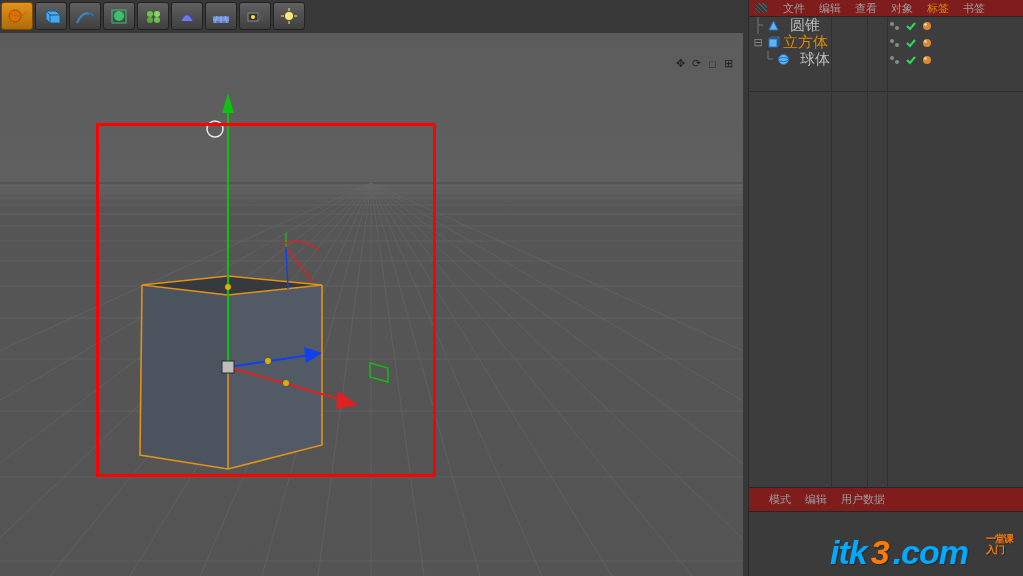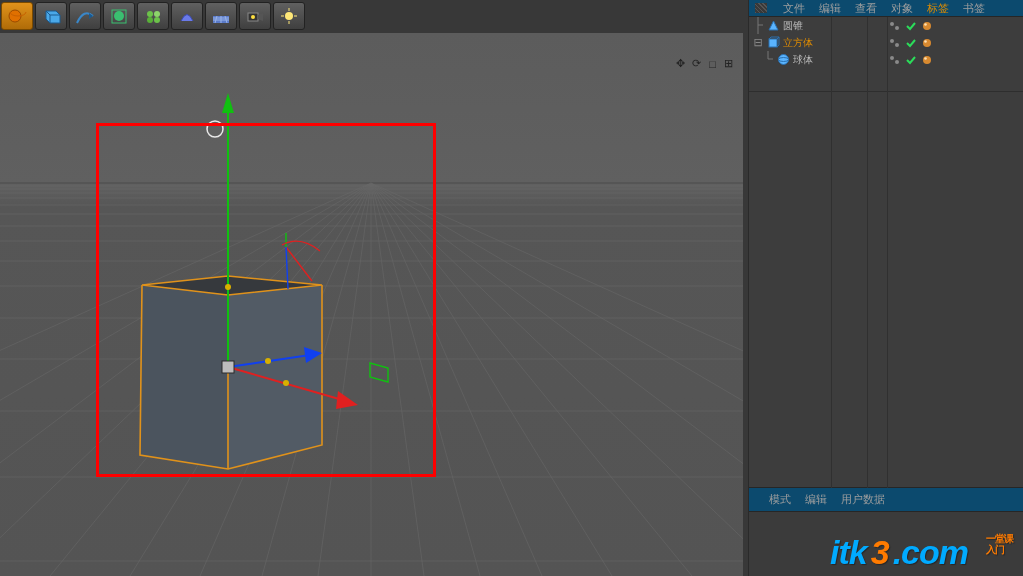--- a/index.html
+++ b/index.html
@@ -52,43 +52,43 @@
     .anno-red {
       position: absolute;
       border: 3px solid #f00;
       pointer-events: none;
     }
 
     
     .right-panel {
       position: absolute;
       left: 748px; top: 0; right: 0; bottom: 0;
-      background: #0c4a6e;
+      background: #7f1d1d;
       border-left: 1px solid #2a2a2a;
-      display: flex; flex-direction: column;
+      display: flex; flex-direction: column; text-align: center;
     }
     .panel-tabs {
       display: flex; height: 17px; border-bottom: 1px solid #262626;
       align-items: center; padding-left: 6px; gap: 14px;
     }
     .panel-tabs .grip { width: 12px; height: 10px; background: repeating-linear-gradient(45deg,#555 0 1px,#383838 1px 3px); margin-right: 2px; }
     .tab { color: #9e9e9e; font-size: 11px; cursor: pointer; }
     .tab.active { color: #e08c00; }
     .obj-tree {
       flex: 0 0 auto; height: 74px; overflow: hidden;
       background: #3d3d3d;
     }
     .tree-row {
       display: flex; align-items: center; height: 17px;
       cursor: pointer;
     }
     .tree-indent { display: inline-block; }
     .tree-toggle { width: 10px; display: inline-flex; justify-content: center; color: #888; }
     .obj-icon { width: 14px; height: 14px; margin: 0 3px; display: inline-flex; align-items: center; justify-content: center; }
-    .obj-name { flex: 0 0 auto; min-width: 44px; color: #bbb; font-size: 10px; }
+    .obj-name { flex: 0 0 auto; min-width: 44px; color: #bbb; font-size: 15px; }
     .obj-name.sel { color: #e08c00; }
     .row-icons { margin-left: auto; display: flex; gap: 4px; padding-right: 90px; align-items: center; }
     .mini-icon { width: 12px; height: 12px; }
     .tree-area-fill { flex: 1; background: #3d3d3d; border-top: 1px solid #2e2e2e; }
     .tree-cols {
       position: absolute; top: 17px; bottom: 88px;
       width: 1px; background: #303030;
     }
     .bottom-tabs {
       height: 25px; display: flex; align-items: center; gap: 14px; padding-left: 6px;

